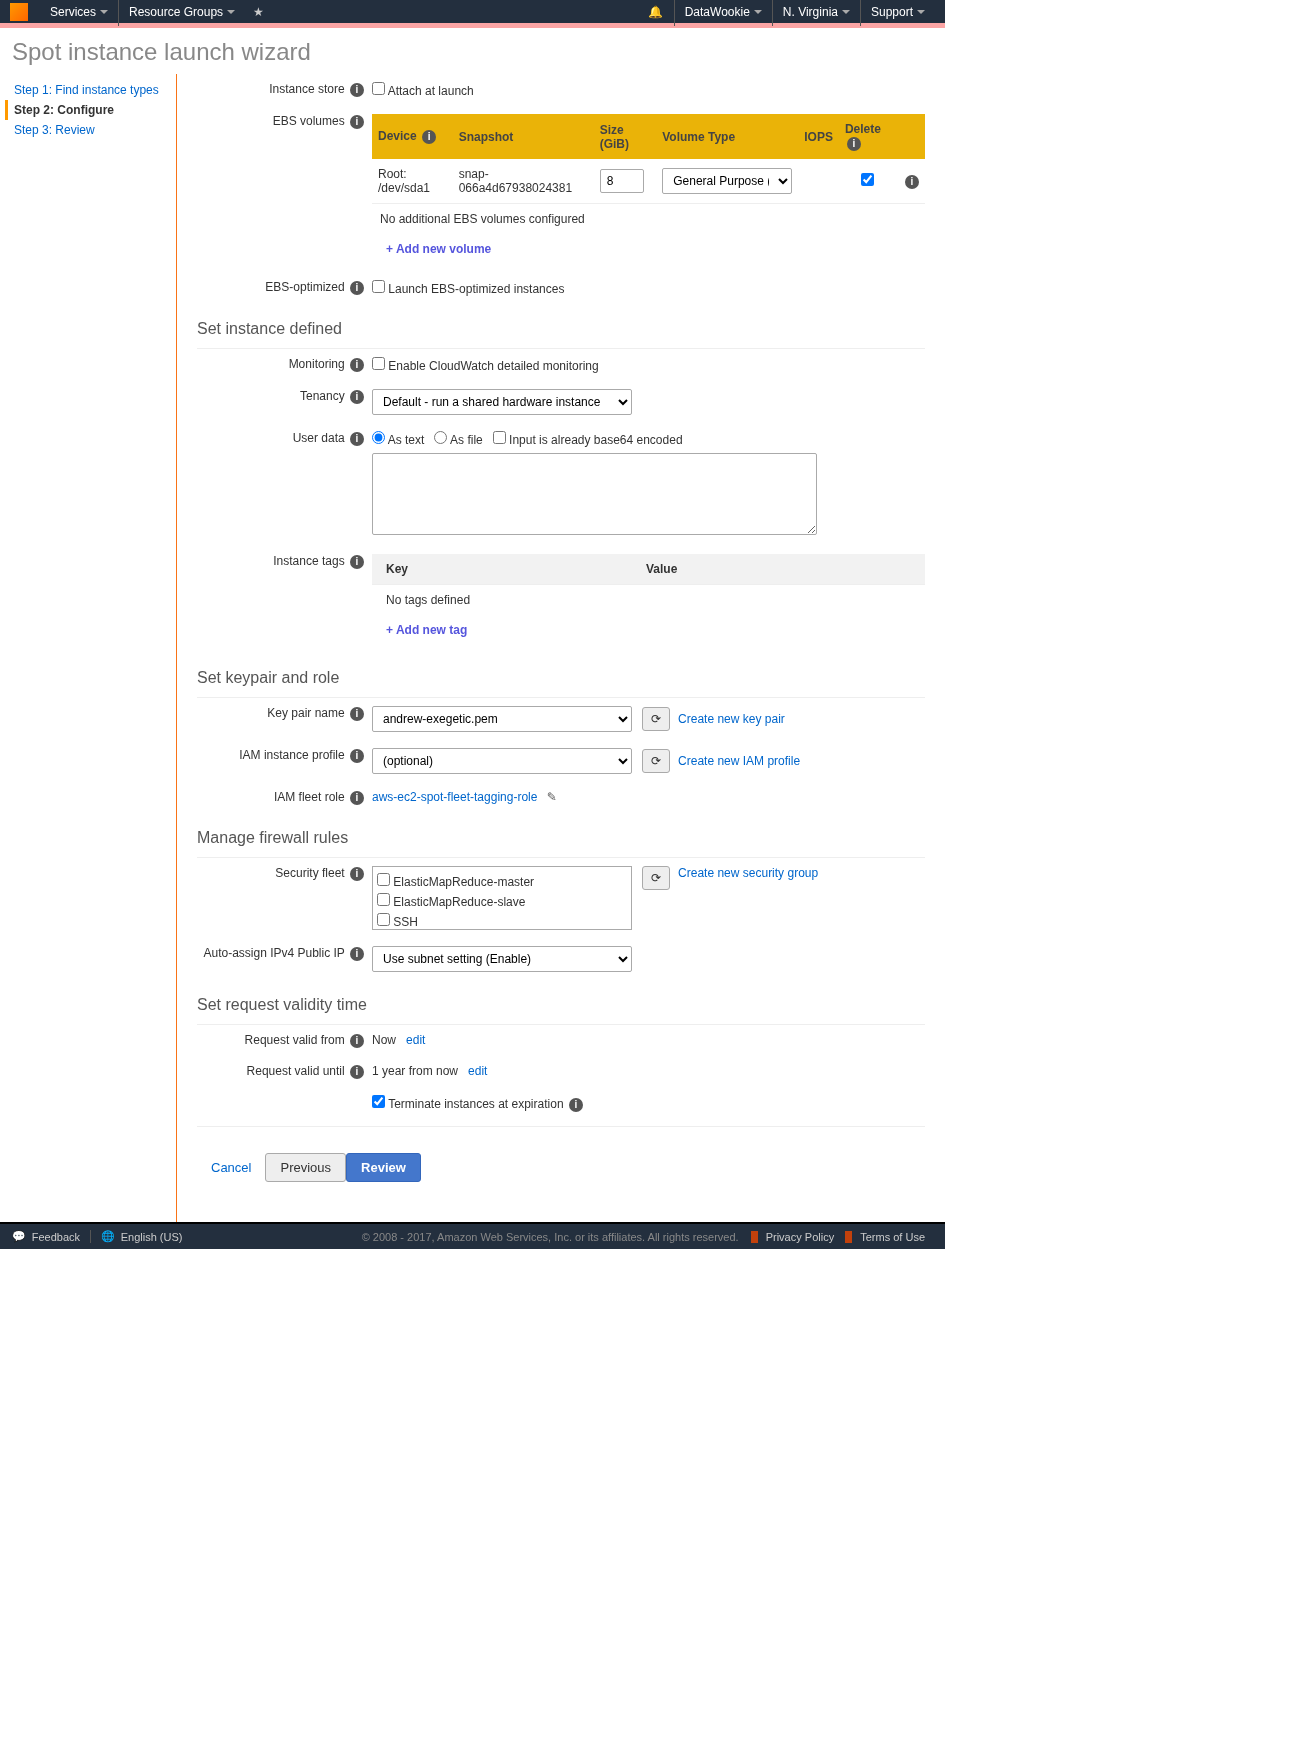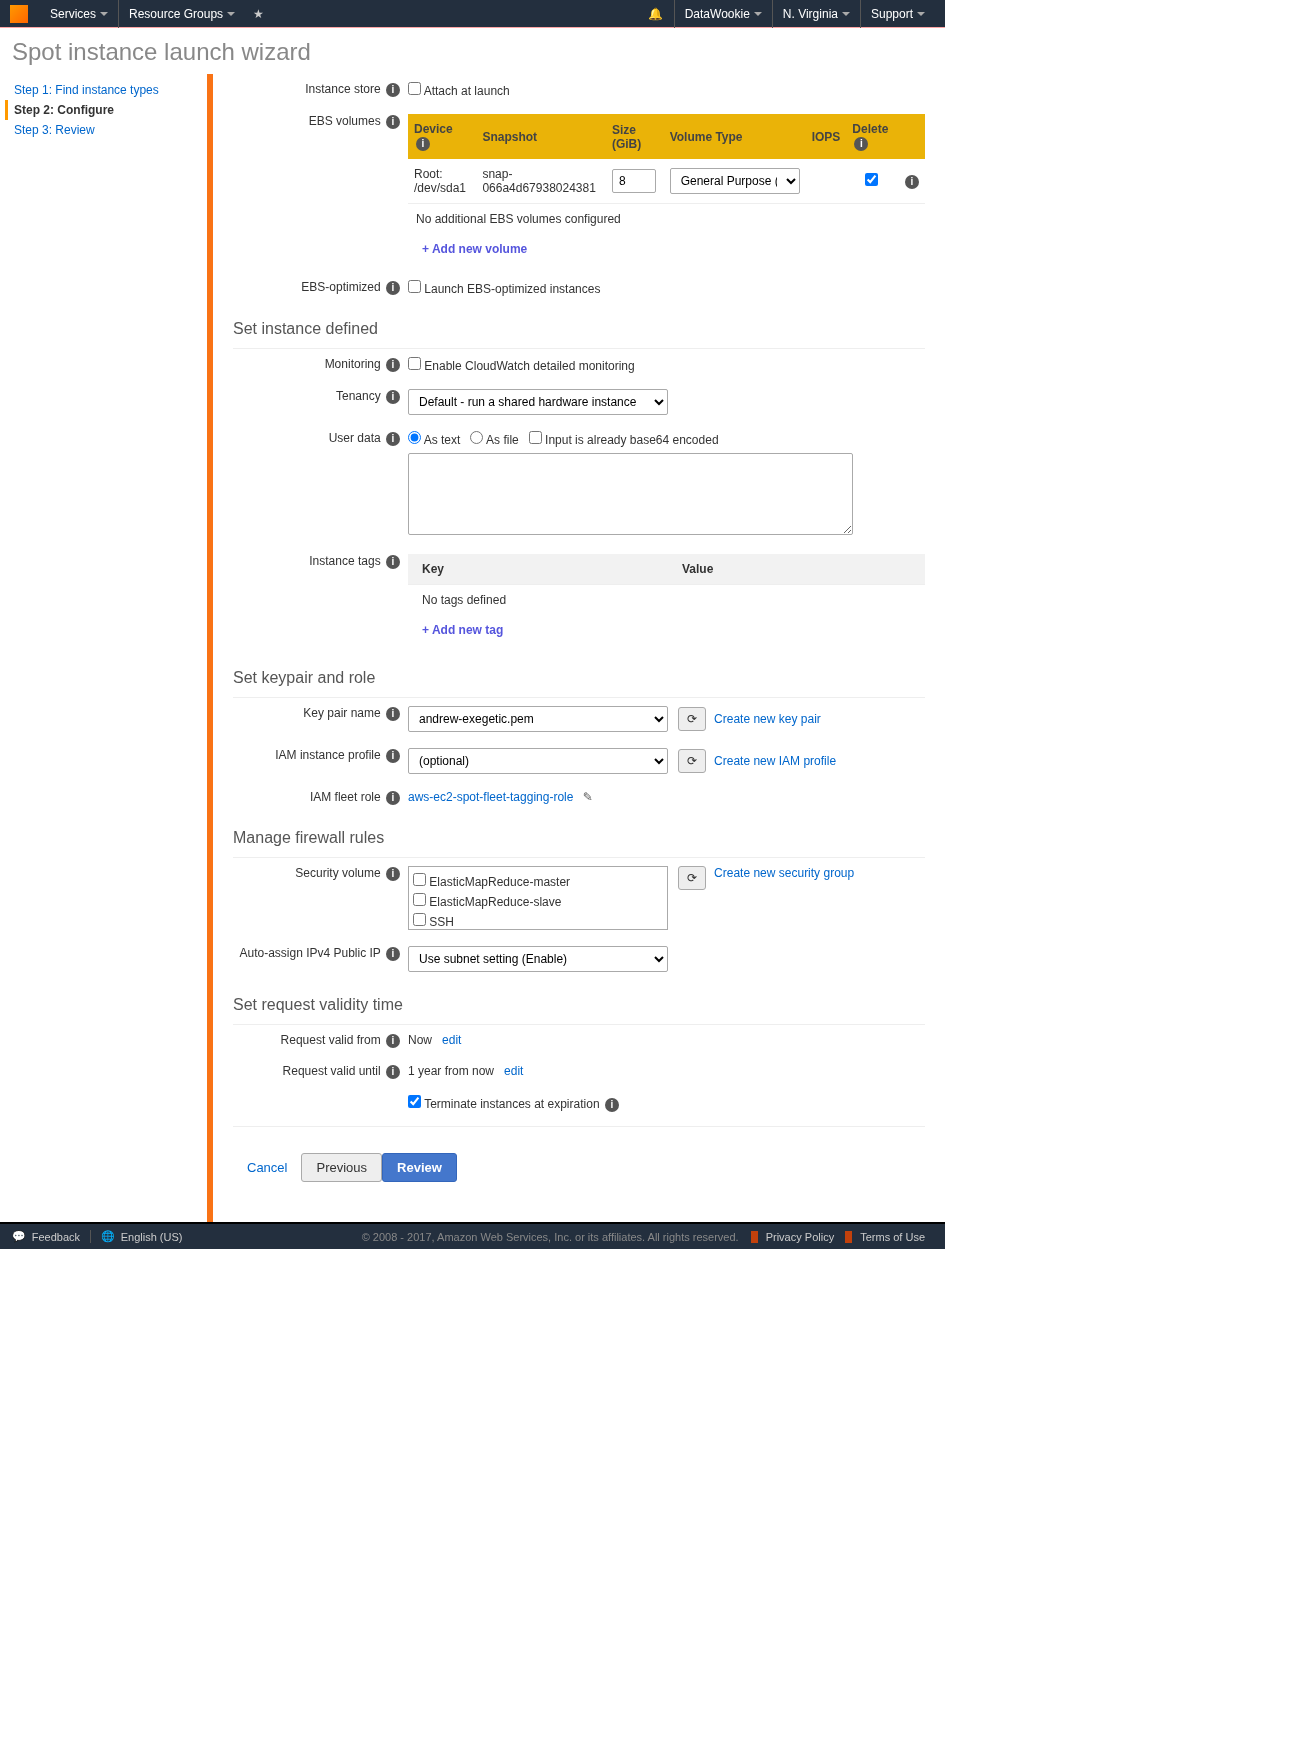--- a/index.html
+++ b/index.html
@@ -1,28 +1,28 @@
 <!DOCTYPE html>
 <html><head>
 <meta charset="utf-8">
 <style>
 * { box-sizing: border-box; margin: 0; padding: 0; }
 body { font-family: "Helvetica Neue", Arial, sans-serif; font-size: 13px; color: #333; background: #fff; width: 945px; }
 a { text-decoration: none; }
-.topbar { background: #232f3e; border-bottom:1px solid #fca5a5; height: 28px; display: flex; align-items: center; padding: 0 10px; color: #fff; font-size: 12px; }
+.topbar { background: #232f3e; border-bottom:5px solid #fca5a5; height: 28px; display: flex; align-items: center; padding: 0 10px; color: #fff; font-size: 12px; }
 .topbar .left { display: flex; align-items: center; }
 .topbar .right { margin-left: auto; display: flex; align-items: center; }
 .topbar .logo { width: 18px; height: 18px; margin-right: 12px; background: linear-gradient(135deg,#f90,#f60); display:inline-block;}
 .topbar .menu { padding: 0 10px; border-left: 1px solid #555; height: 28px; display: flex; align-items: center; cursor: pointer; }
 .topbar .menu:first-of-type{border-left:none;}
 .caret { display:inline-block; margin-left:4px; width:0;height:0;border-left:4px solid transparent;border-right:4px solid transparent;border-top:4px solid #aaa;}
 .star{margin-left:8px;color:#ccc;}
 .content { display: flex; }
 h1.page-title { font-size: 24px; font-weight: 400; color: #888; padding: 10px 0 8px 12px; }
-.sidebar { width: 213px; border-right: 6px solid #f97316; padding: 6px 0 20px 14px; font-size: 12px; }
+.sidebar { width: 177px; border-right: 1px solid #f97316; padding: 6px 0 20px 14px; font-size: 12px; }
 .sidebar .step { padding: 3px 0; color: #06c; cursor:pointer;}
 .sidebar .step.active { color: #333; font-weight: bold; border-left: 3px solid #f90; padding-left: 6px; margin-left: -9px; }
 .main { flex: 1; padding: 0 20px 20px 20px; }
 .section-title { font-size: 16px; color: #555; padding: 6px 0 10px 0; border-bottom: 1px solid #eee; margin-top: 10px; }
 .field-row { display: flex; padding: 8px 0; }
 .field-label { width: 175px; text-align: right; padding-right: 8px; color: #333; font-size:12px;}
 .field-label .info, .info { display: inline-block; width: 14px; height: 14px; border-radius: 50%; background: #555; color: #fff; font-size: 10px; line-height: 14px; text-align: center; font-weight:bold; margin-left:2px;}
 .field-body { flex: 1; font-size:12px;}
 .link-blue { color: #06c; cursor:pointer;}
 .link-purple { color: #55d; font-weight:bold; cursor:pointer; font-size:12px;}
@@ -202,21 +202,21 @@
       <div class="field-label"><span>IAM fleet role</span> <span class="info">i</span></div>
       <div class="field-body">
         <span class="link-blue">aws-ec2-spot-fleet-tagging-role</span>
         <span class="edit-ico">✎</span>
       </div>
     </div>
 
     <div class="section-title">Manage firewall rules</div>
 
     <div class="field-row">
-      <div class="field-label"><span>Security volume</span> <span class="info">i</span></div>
+      <div class="field-label"><span>Security fleet</span> <span class="info">i</span></div>
       <div class="field-body" style="display:flex;align-items:flex-start">
         <div class="sg-box">
           <label><input type="checkbox" style=""> <span>ElasticMapReduce-master</span></label>
           <label><input type="checkbox" style=""> <span>ElasticMapReduce-slave</span></label>
           <label><input type="checkbox" style=""> <span>SSH</span></label>
         </div>
         &nbsp;&nbsp;&nbsp;
         <span class="btn-icon">⟳</span>
         <span class="link-blue">Create new security group</span>
       </div>

